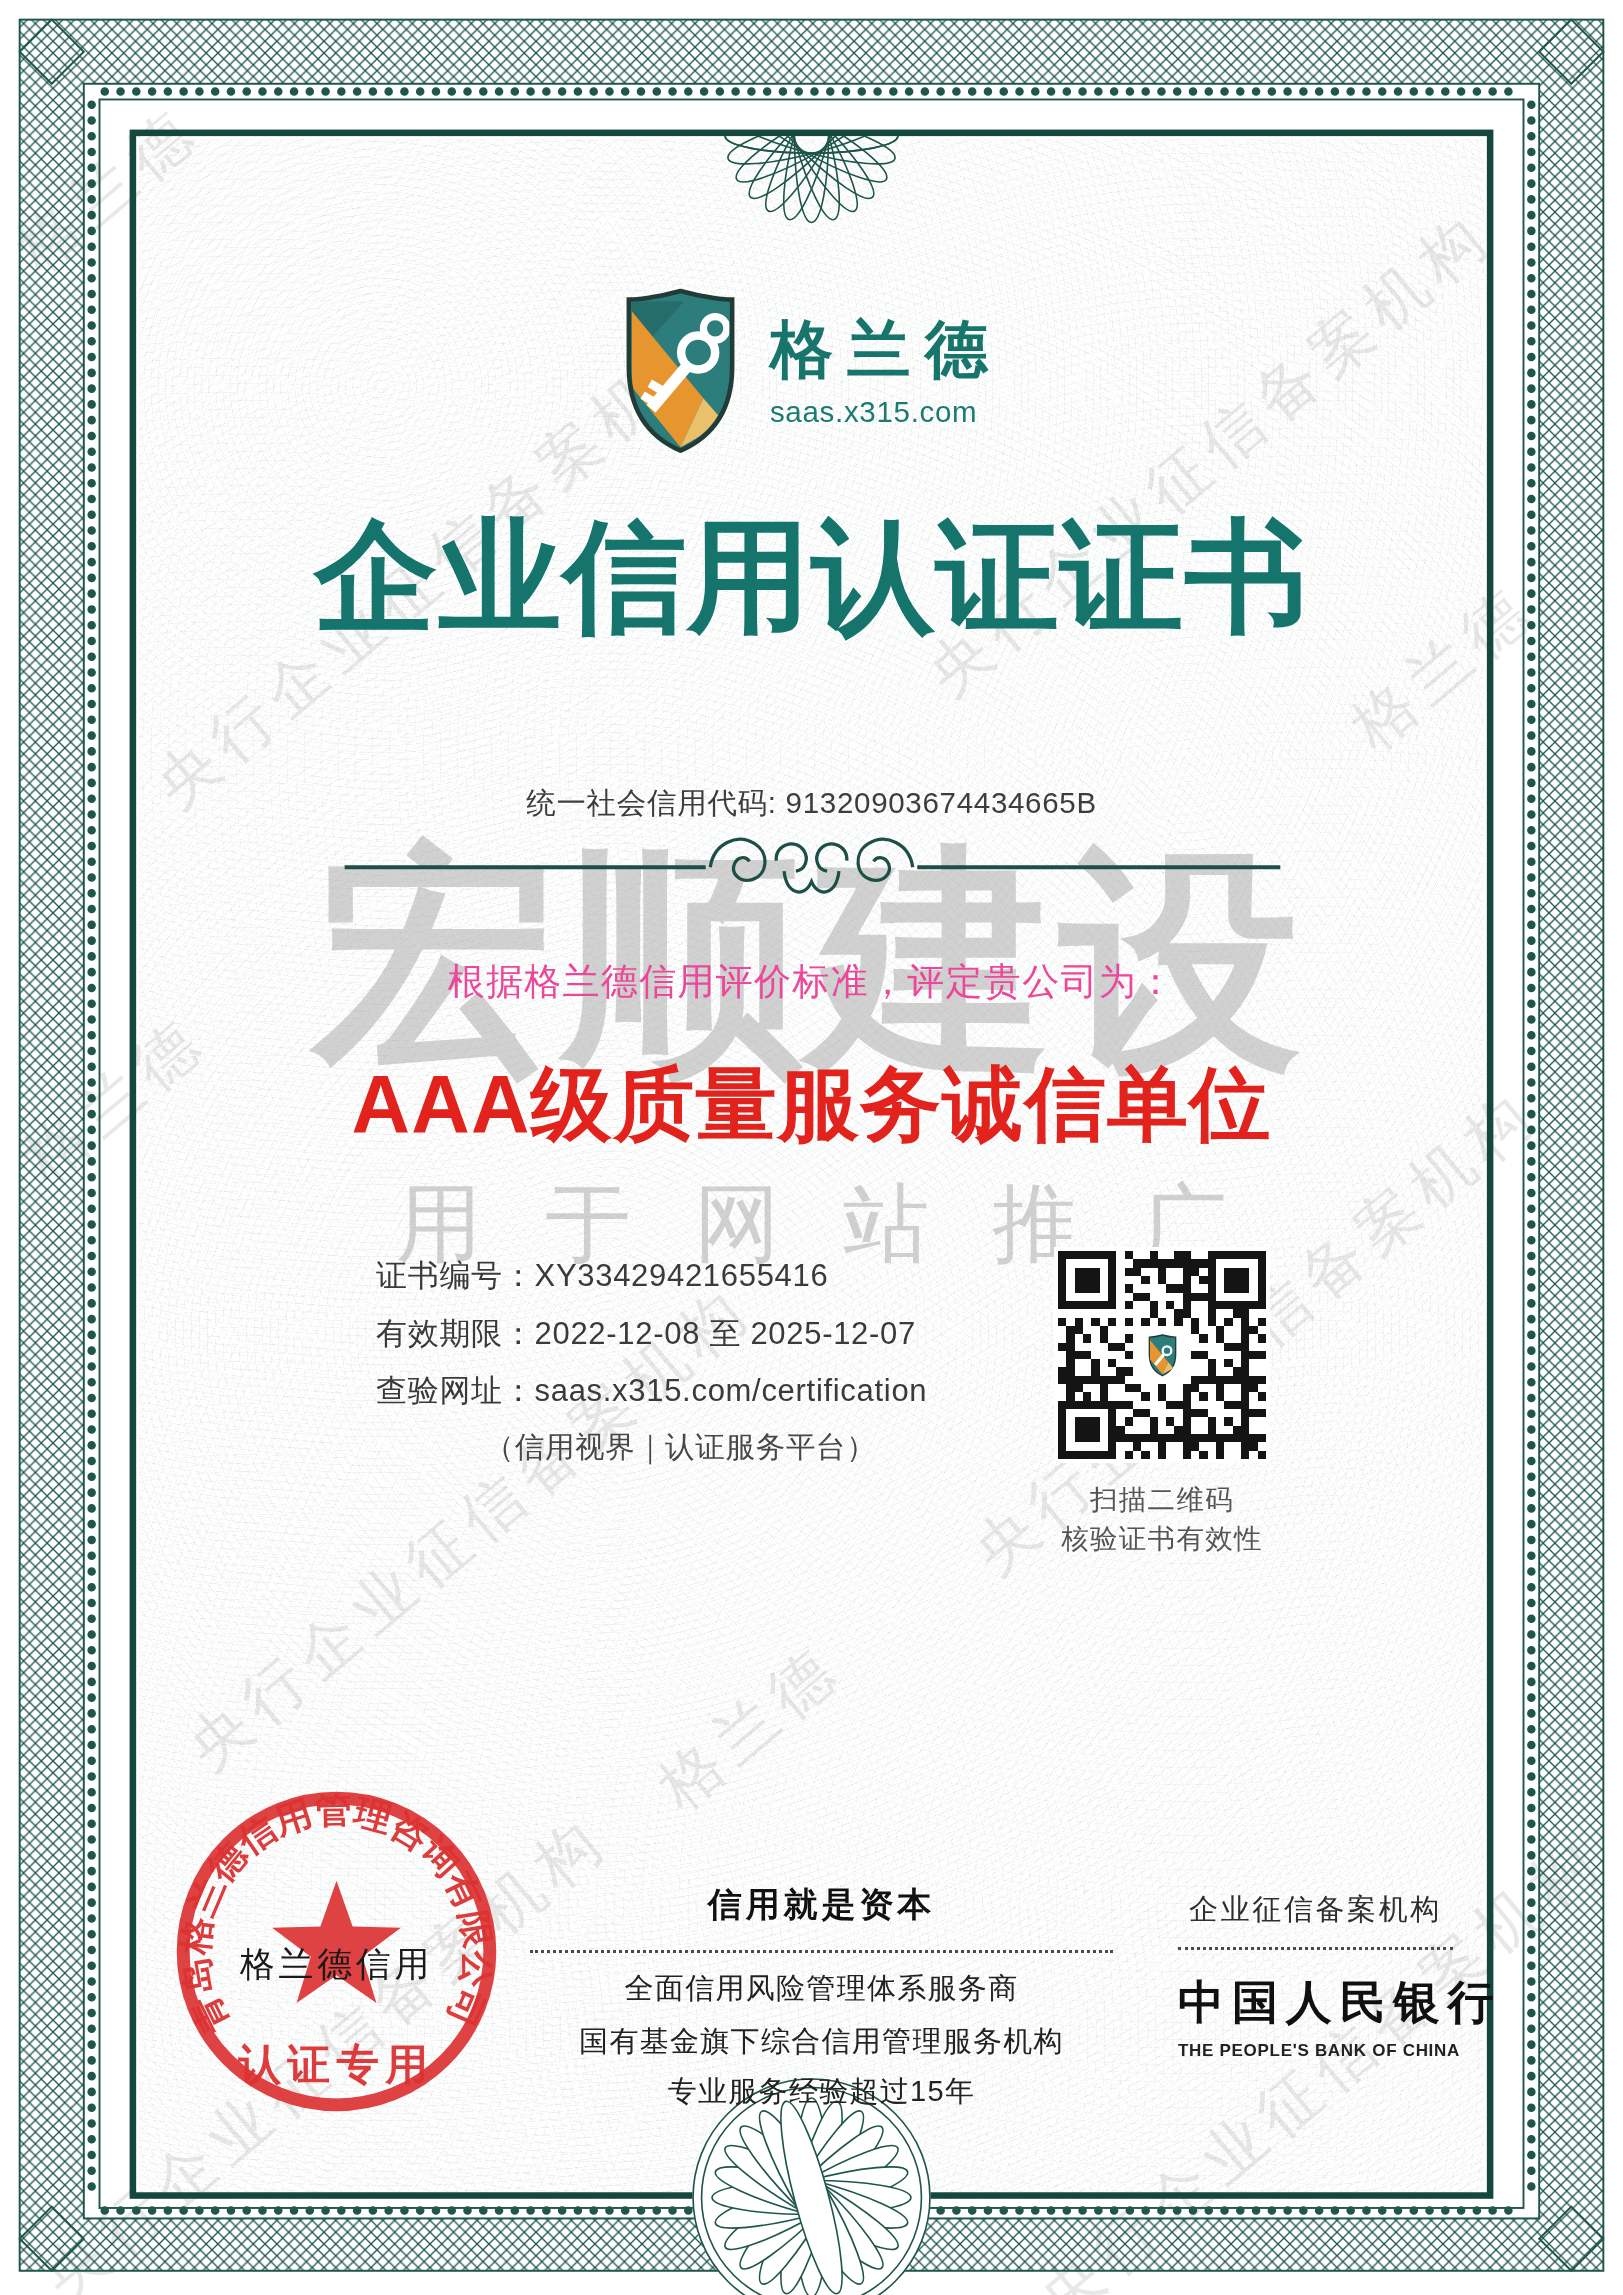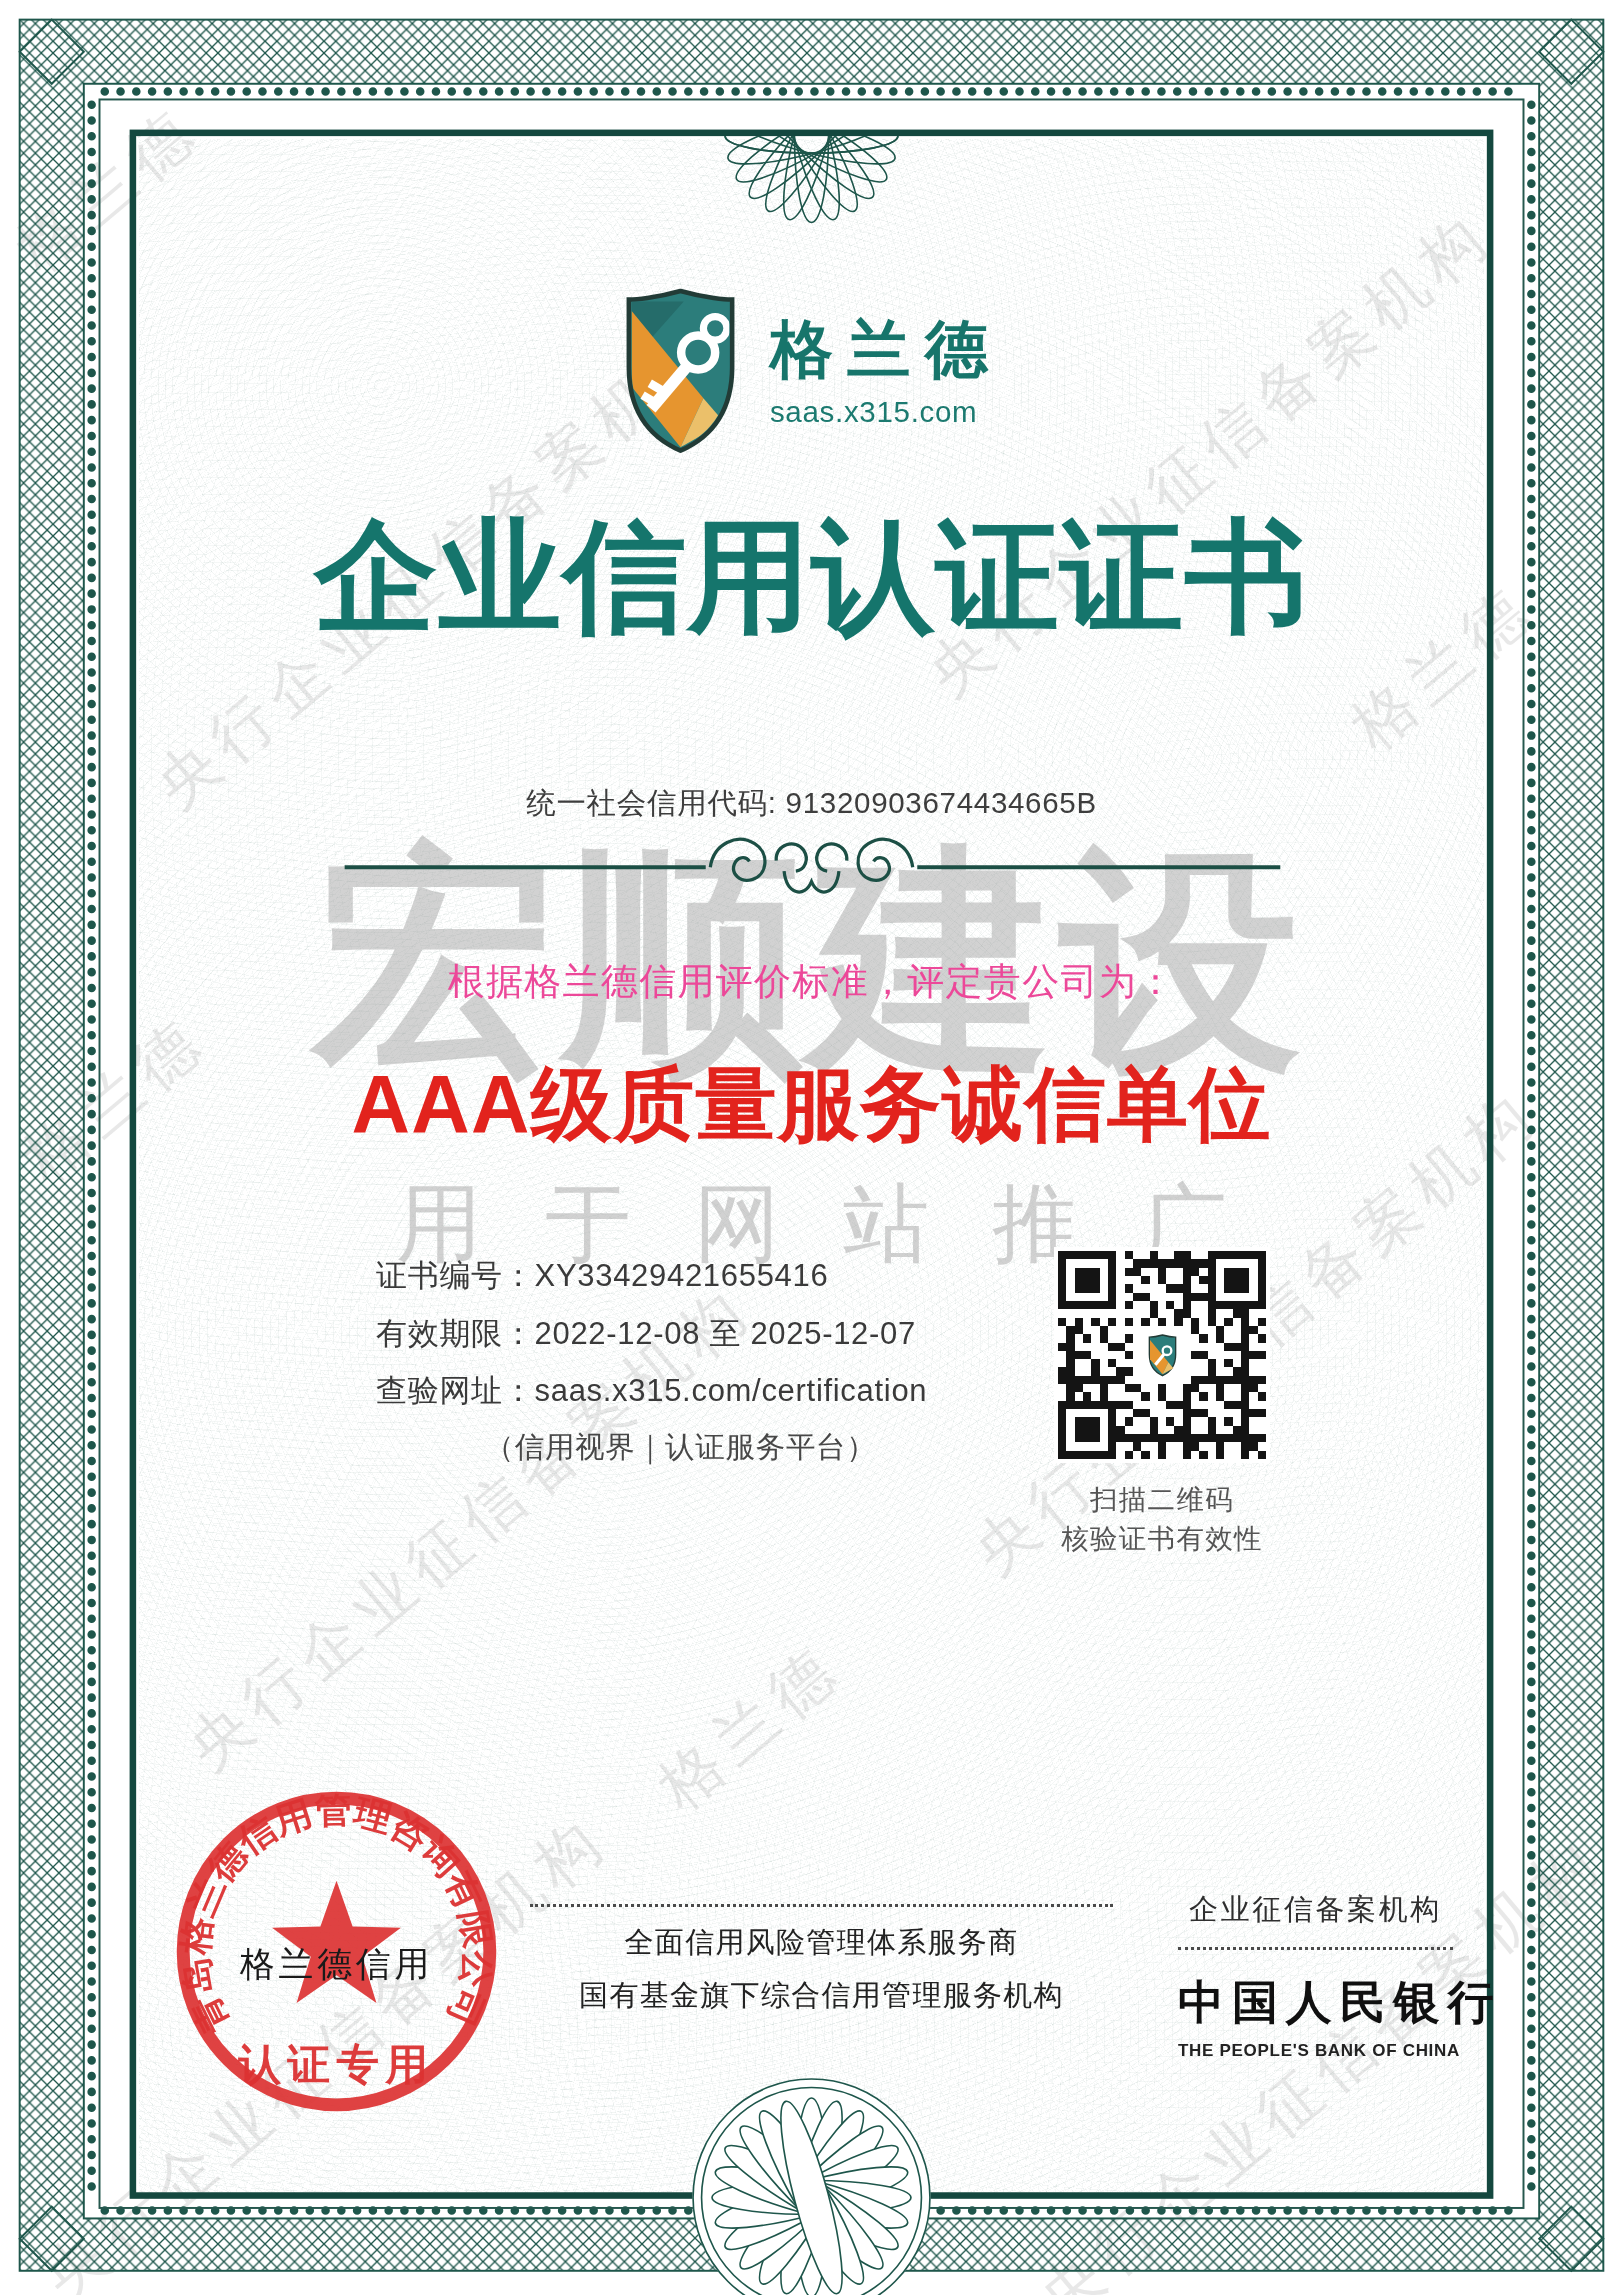--- a/index.html
+++ b/index.html
@@ -574,23 +574,25 @@
     <circle cx="260" cy="260" r="238" fill="none" stroke="#DC3232" stroke-width="20" opacity=".92"></circle>
     <path d="M260,150 L285,221 L360,223 L300,268 L322,340 L260,297 L198,340 L220,268 L160,223 L235,221 Z" fill="#DC3232" opacity=".92"></path>
     <text font-size="55" fill="#DC3232" font-weight="700" opacity=".95">
       <textPath href="#sealArc" startOffset="8" textLength="860" lengthAdjust="spacingAndGlyphs">青岛格兰德信用管理咨询有限公司</textPath>
     </text>
     <text x="260" y="298" text-anchor="middle" font-size="54" letter-spacing="6" fill="#1a1a1a">格兰德信用</text>
     <text x="260" y="458" text-anchor="middle" font-size="66" letter-spacing="10" fill="#DC3232" font-weight="700" opacity=".95">认证专用</text>
   </svg>
 
   <div class="footer-center">
+    <div class="fc-slogan">信用就是资本</div>
     <div class="dotted-sep"></div>
     <div class="fc-line">全面信用风险管理体系服务商</div>
     <div class="fc-line first">国有基金旗下综合信用管理服务机构</div>
+    <div class="fc-line">专业服务经验超过15年</div>
   </div>
 
   <div class="footer-right">
     <div class="fr-label">企业征信备案机构</div>
     <div class="fr-sep"></div>
     <div class="fr-bank-cn">中国人民银行</div>
     <div class="fr-bank-en">THE PEOPLE'S BANK OF CHINA</div>
   </div>
 
 </div>

